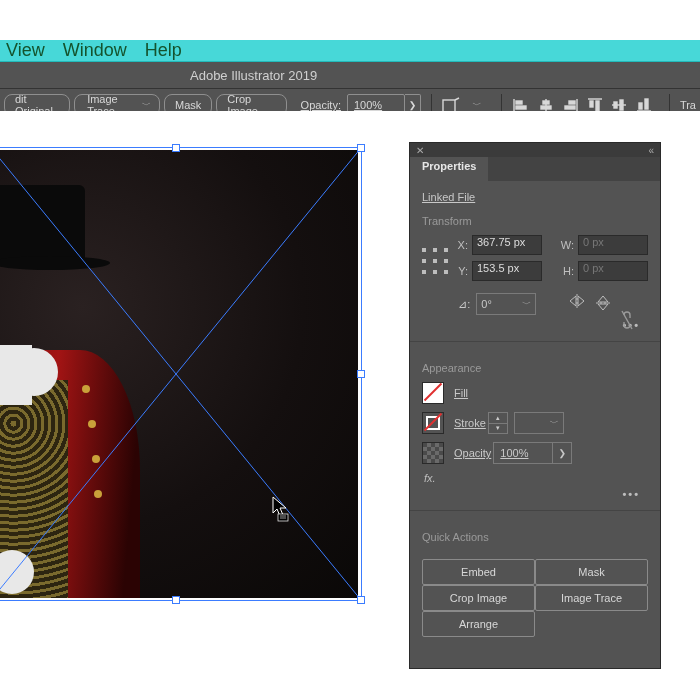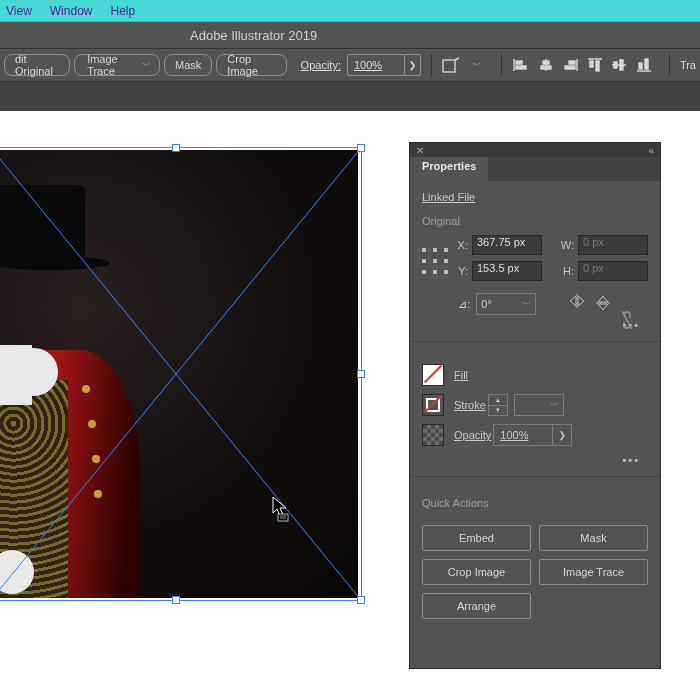--- a/index.html
+++ b/index.html
@@ -1,16 +1,16 @@
 <!DOCTYPE html>
 <html><head>
 <meta charset="utf-8">
 <style>
   html,body{margin:0;padding:0;width:700px;height:700px;background:#fff;font-family:"Segoe UI",Arial,sans-serif;overflow:hidden;}
-  .menubar{height:21px;background:#47d8d8;display:flex;align-items:center;padding:0 6px;font-size:12px;color:#4c1d95;border-bottom:1px solid #2bb;gap:18px;}
+  .menubar{height:21px;background:#47d8d8;display:flex;align-items:center;padding:0 6px;font-size:18px;color:#14532d;border-bottom:1px solid #2bb;gap:18px;margin-top:40px;}
   .menubar span{cursor:default;}
   .titlebar{height:26px;background:#535353;display:flex;align-items:center;padding-left:190px;font-size:13px;color:#d0d0d0;}
   .controlbar{height:32px;background:#535353;border-top:1px solid #333;border-bottom:1px solid #333;display:flex;align-items:center;padding:0 4px;font-size:11px;color:#d8d8d8;}
   .cbtn{height:20px;background:#535353;border:1px solid #8f8f8f;border-radius:8px;display:flex;align-items:center;justify-content:center;padding:0 10px;margin-right:4px;cursor:default;}
   .cbtn.split{padding:0 8px 0 12px;}
   .chev{margin-left:6px;font-size:9px;color:#c8c8c8;}
   .clabel{margin:0 6px 0 10px;text-decoration:underline;}
   .cval{height:20px;border:1px solid #8f8f8f;border-radius:2px;display:flex;align-items:center;padding:0 6px;min-width:44px;text-decoration:underline;}
   .carrow{width:18px;height:20px;border:1px solid #8f8f8f;border-left:none;border-radius:0 2px 2px 0;display:flex;align-items:center;justify-content:center;font-size:9px;}
   .vsep{width:1px;height:22px;background:#333;margin:0 10px;}
@@ -58,21 +58,21 @@
   .swatch.stroke::before{content:"";position:absolute;inset:3px;border:2px solid #fff;}
   .swatch.stroke::after{content:"";position:absolute;left:-2px;top:8px;width:24px;height:2px;background:#e03030;transform:rotate(-45deg);}
   .swatch.checker{background:repeating-conic-gradient(#6a6a6a 0 25%,#4a4a4a 0 50%) 0 0/8px 8px;}
   .alabel{text-decoration:underline;margin-right:2px;}
   .stepper{width:18px;height:20px;border:1px solid #7a7a7a;display:flex;flex-direction:column;margin-right:6px;}
   .stepper div{flex:1;display:flex;align-items:center;justify-content:center;font-size:7px;color:#ccc;}
   .stepper div:first-child{border-bottom:1px solid #7a7a7a;}
   .dash{width:40px;height:20px;border:1px solid #7a7a7a;display:flex;align-items:center;justify-content:flex-end;padding:0 4px;font-size:9px;}
   .opv{width:46px;height:20px;border:1px solid #7a7a7a;display:flex;align-items:center;padding:0 6px;text-decoration:underline;}
   .fx{font-style:italic;color:#bdbdbd;margin:6px 0 0 2px;}
-  .qgrid{display:grid;grid-template-columns:1fr 1fr;gap:8px;padding:8px 12px;}
+  .qgrid{display:grid;grid-template-columns:1fr 1fr;gap:0;padding:8px 12px;}
   .qbtn{height:24px;border:1px solid #8a8a8a;border-radius:2px;display:flex;align-items:center;justify-content:center;color:#d8d8d8;}
   .linkicon{position:absolute;right:14px;top:74px;color:#9a9a9a;}
 </style>
 </head>
 <body>
 
 <div class="menubar">
   <span>View</span>
   <span>Window</span>
   <span>Help</span>
@@ -193,21 +193,21 @@
   <div class="panel-top">
     <span>✕</span>
     <span>«</span>
   </div>
   <div class="panel-tabbar">
     <div class="ptab">Properties</div>
   </div>
 
   <div class="psec">
     <div class="plink">Linked File</div>
-    <div class="phead">Original</div>
+    <div class="phead">Transform</div>
 
     <div style="position:relative">
       <div class="trow">
         <div class="refgrid">
           <div style="left:0;top:0"></div>
             <div style="left:11px;top:0"></div>
             <div style="left:22px;top:0"></div>
           <div style="left:0;top:11px"></div>
             <div style="left:11px;top:11px"></div>
             <div style="left:22px;top:11px"></div>
@@ -258,39 +258,41 @@
               <path d="M2 10 L7 16 L12 10 Z"></path>
             </svg></span>
       </div>
     </div>
     <div class="more">•••</div>
   </div>
 
   <div class="hr"></div>
 
   <div class="psec">
+    <div class="phead">Appearance</div>
     <div class="arow">
       <div class="swatch none"></div>
       <span class="alabel">Fill</span>
     </div>
     <div class="arow">
       <div class="swatch stroke"></div>
       <span class="alabel">Stroke</span>
       <div class="stepper">
           <div>▴</div>
           <div>▾</div>
         </div>
       <div class="dash">﹀</div>
     </div>
     <div class="arow">
       <div class="swatch checker"></div>
       <span class="alabel">Opacity</span>
       <div class="opv">100%</div>
       <div style="width:18px;height:20px;border:1px solid #7a7a7a;border-left:none;display:flex;align-items:center;justify-content:center;font-size:9px">❯</div>
     </div>
+    <div class="fx">fx.</div>
     <div class="more">•••</div>
   </div>
 
   <div class="hr"></div>
 
   <div class="psec" style="padding-bottom:0">
     <div class="phead">Quick Actions</div>
   </div>
   <div class="qgrid">
     <div class="qbtn">Embed</div>

